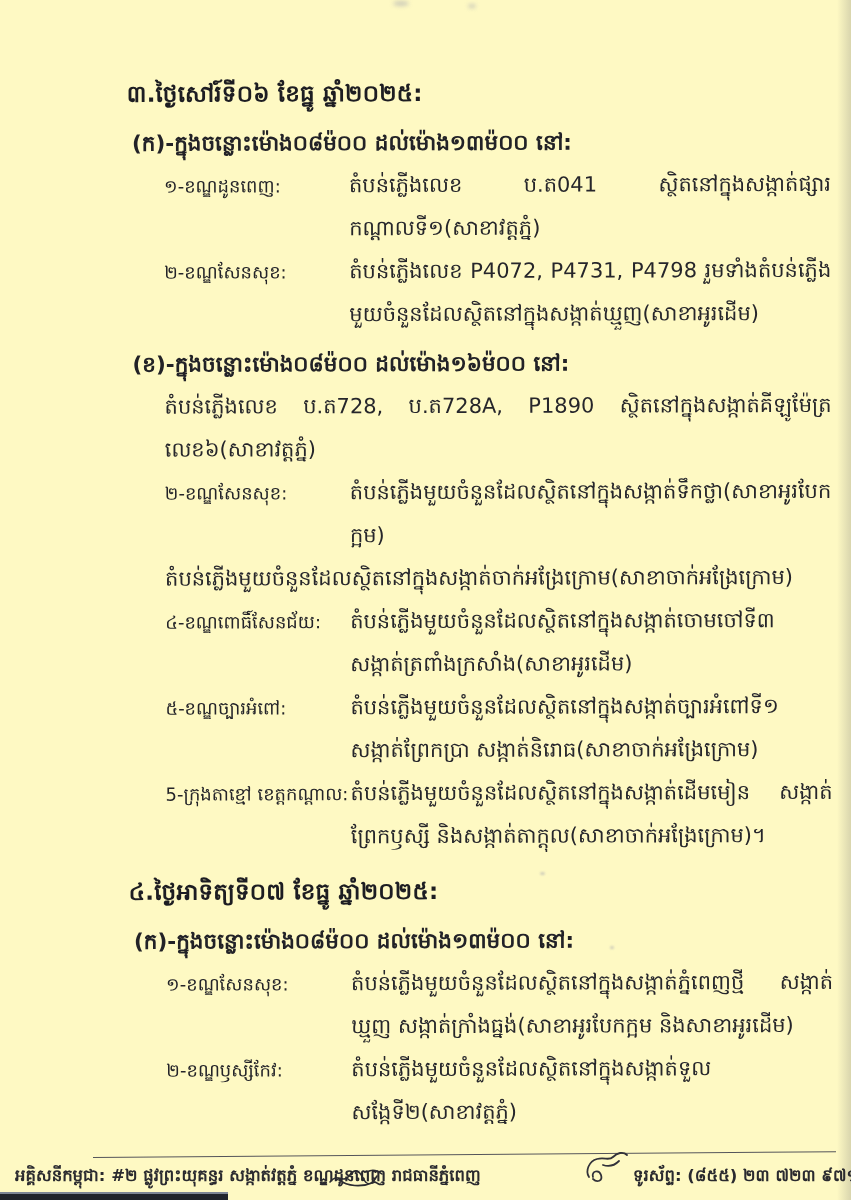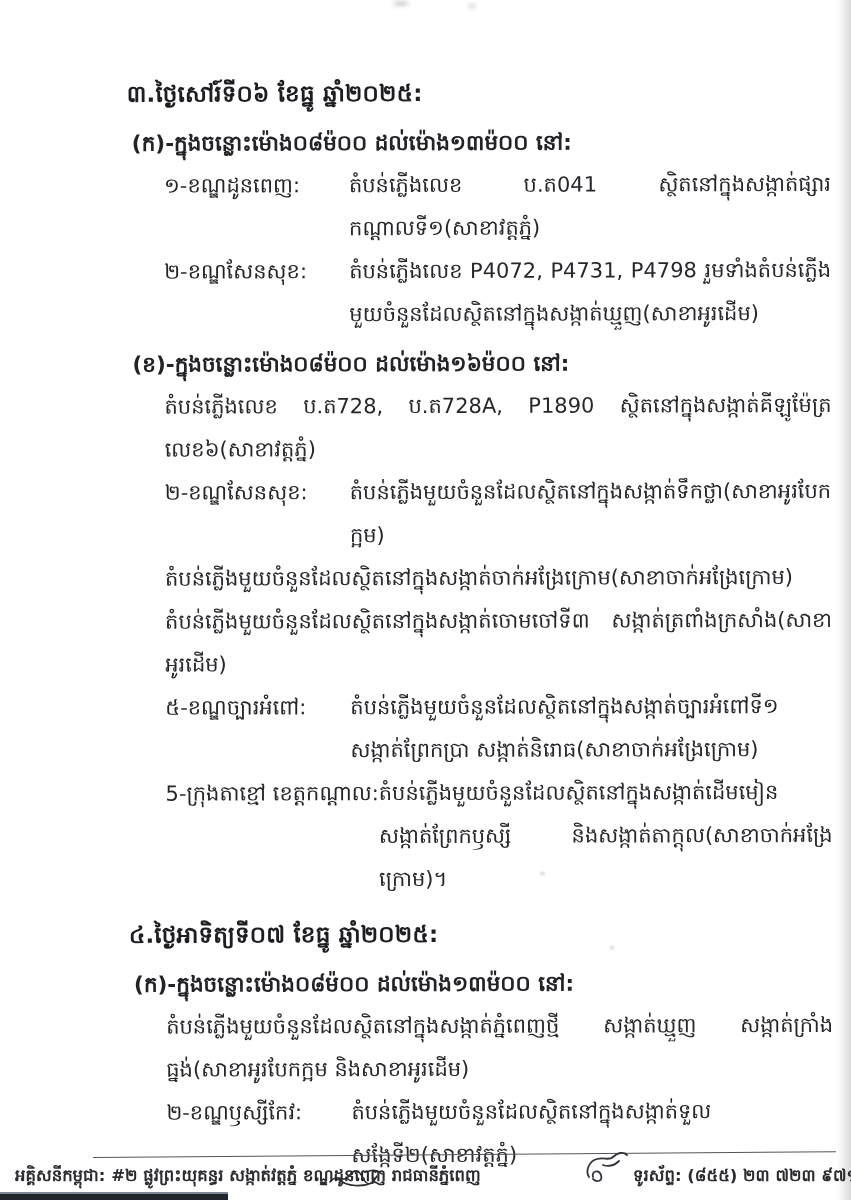--- a/index.html
+++ b/index.html
@@ -1,19 +1,19 @@
 <!DOCTYPE html>
 <html><head>
 <meta charset="utf-8">
 <style>
   html,body{margin:0;padding:0;background:#e9e9e7;}
   .page{
     position:relative;
     width:851px;height:1200px;
-    background:#ffffff;
+    background:#fef9c3;
     overflow:hidden;
     font-family:"DejaVu Sans","Liberation Sans",sans-serif;
     color:#26262b;
   }
   
   .right-edge-shadow{
     position:absolute;top:0;right:0;width:14px;height:100%;
     background:linear-gradient(90deg,rgba(0,0,0,0) 0%,rgba(120,120,118,.28) 100%);
     pointer-events:none;
   }
@@ -41,21 +41,21 @@
     font-size:21.5px;font-weight:bold;
     line-height:43px;
     color:#222227;
   }
   .row{
     display:flex;align-items:flex-start;
     margin-left:165px;margin-right:19px;
   }
   .row .label{
     flex:0 0 185px;
-    font-size:21px;line-height:43px;
+    font-size:18px;line-height:43px;
     white-space:nowrap;
     color:#242429;
   }
   .row .body{
     flex:1 1 auto;
     font-size:21px;line-height:43px;
     text-align:justify;
     color:#26262b;
   }
   
@@ -114,36 +114,38 @@
       <div class="body">តំបន់ភ្លើងលេខ ប.ត728, ប.ត728A, P1890 ស្ថិតនៅក្នុងសង្កាត់គីឡូម៉ែត្រលេខ៦(សាខាវត្តភ្នំ)</div>
     </div>
     <div class="row">
       <div class="label">២-ខណ្ឌសែនសុខ:</div>
       <div class="body">តំបន់ភ្លើងមួយចំនួនដែលស្ថិតនៅក្នុងសង្កាត់ទឹកថ្លា(សាខាអូរបែកក្អម)</div>
     </div>
     <div class="row">
       <div class="body">តំបន់ភ្លើងមួយចំនួនដែលស្ថិតនៅក្នុងសង្កាត់ចាក់អង្រែក្រោម(សាខាចាក់អង្រែក្រោម)</div>
     </div>
     <div class="row">
+      <div class="label">៤-ខណ្ឌពោធិ៍សែនជ័យ:</div>
       <div class="body">តំបន់ភ្លើងមួយចំនួនដែលស្ថិតនៅក្នុងសង្កាត់ចោមចៅទី៣ សង្កាត់ត្រពាំងក្រសាំង(សាខាអូរដើម)</div>
     </div>
     <div class="row">
       <div class="label">៥-ខណ្ឌច្បារអំពៅ:</div>
       <div class="body">តំបន់ភ្លើងមួយចំនួនដែលស្ថិតនៅក្នុងសង្កាត់ច្បារអំពៅទី១ សង្កាត់ព្រែកប្រា សង្កាត់និរោធ(សាខាចាក់អង្រែក្រោម)</div>
     </div>
     <div class="row">
       <div class="label">5-ក្រុងតាខ្មៅ ខេត្តកណ្តាល:</div>
       <div class="body">តំបន់ភ្លើងមួយចំនួនដែលស្ថិតនៅក្នុងសង្កាត់ដើមមៀន សង្កាត់ព្រែកឫស្សី និងសង្កាត់តាក្តុល(សាខាចាក់អង្រែក្រោម)។</div>
     </div>
 
     <div class="section-heading second">៤.ថ្ងៃអាទិត្យទី០៧ ខែធ្នូ ឆ្នាំ២០២៥:</div>
 
     <div class="group-intro">(ក)-ក្នុងចន្លោះម៉ោង០៨ម៉០០ ដល់ម៉ោង១៣ម៉០០ នៅ:</div>
 
     <div class="row">
+      <div class="label">១-ខណ្ឌសែនសុខ:</div>
       <div class="body">តំបន់ភ្លើងមួយចំនួនដែលស្ថិតនៅក្នុងសង្កាត់ភ្នំពេញថ្មី សង្កាត់ឃ្មួញ សង្កាត់ក្រាំងធ្នង់(សាខាអូរបែកក្អម និងសាខាអូរដើម)</div>
     </div>
     <div class="row">
       <div class="label">២-ខណ្ឌឫស្សីកែវ:</div>
       <div class="body">តំបន់ភ្លើងមួយចំនួនដែលស្ថិតនៅក្នុងសង្កាត់ទួលសង្កែទី២(សាខាវត្តភ្នំ)</div>
     </div>
 
   </div>
 
   <div class="footer-rule"></div>

